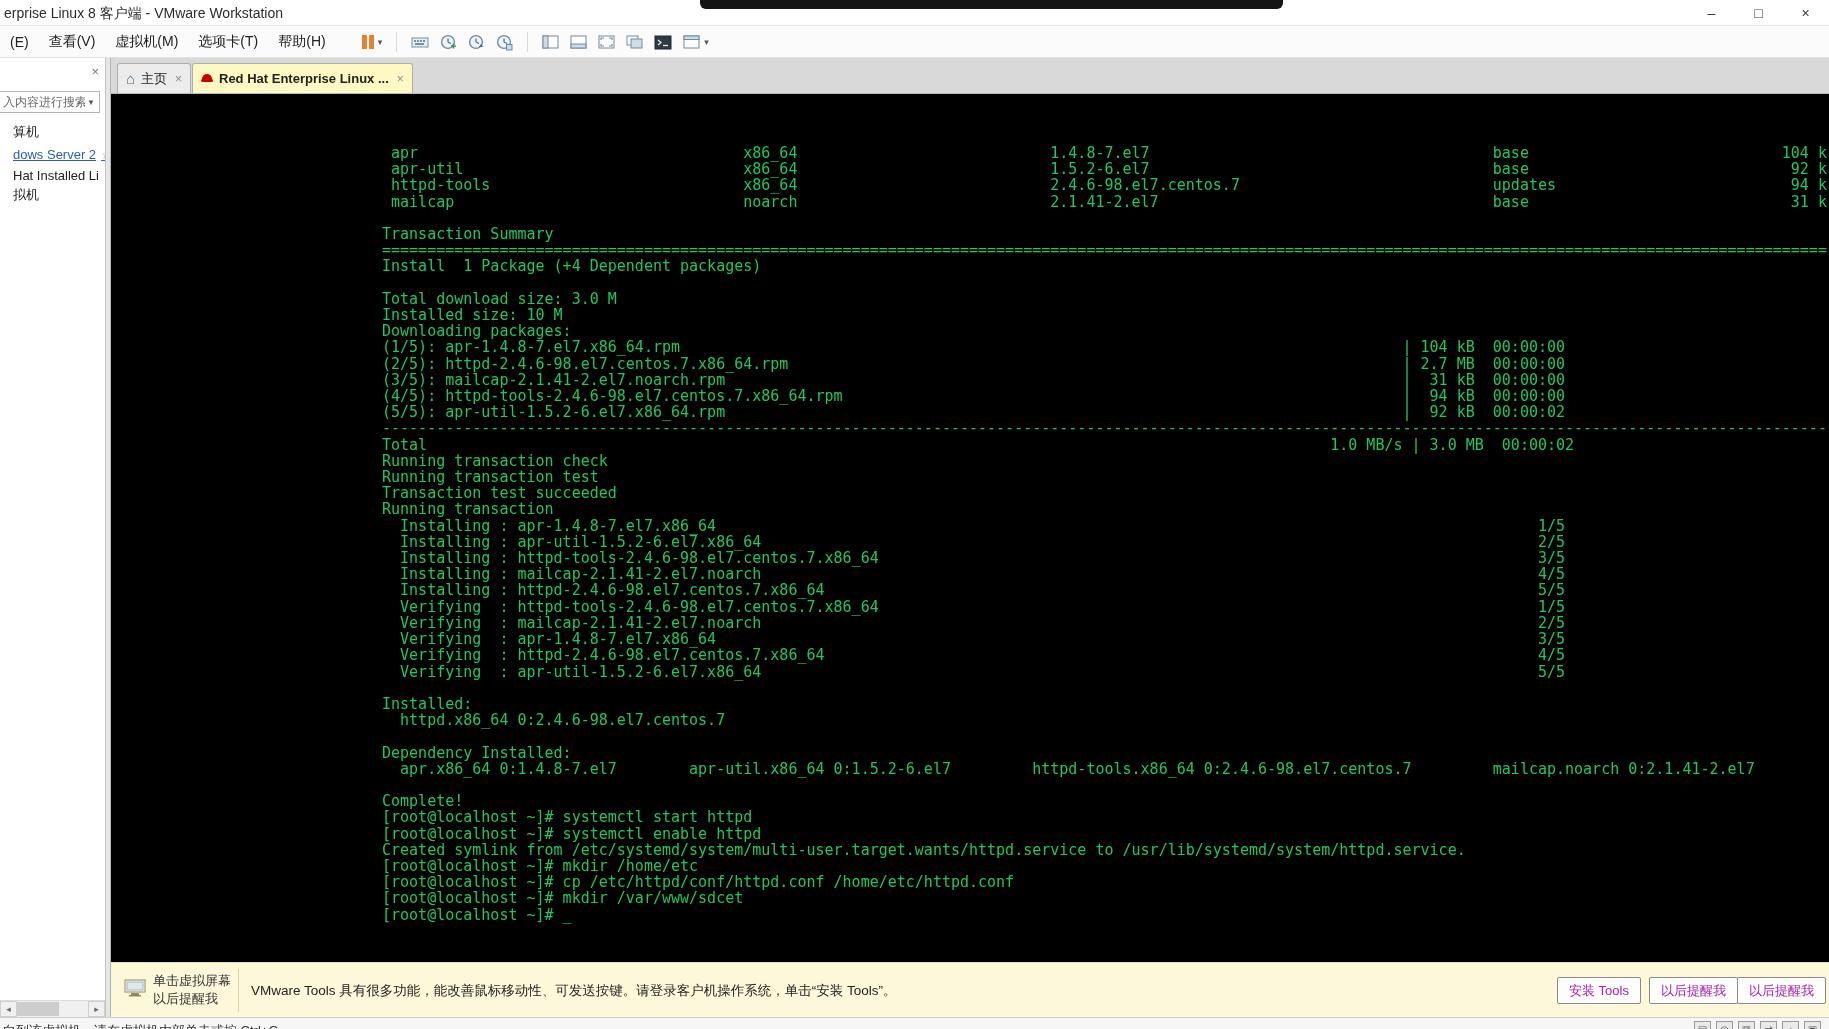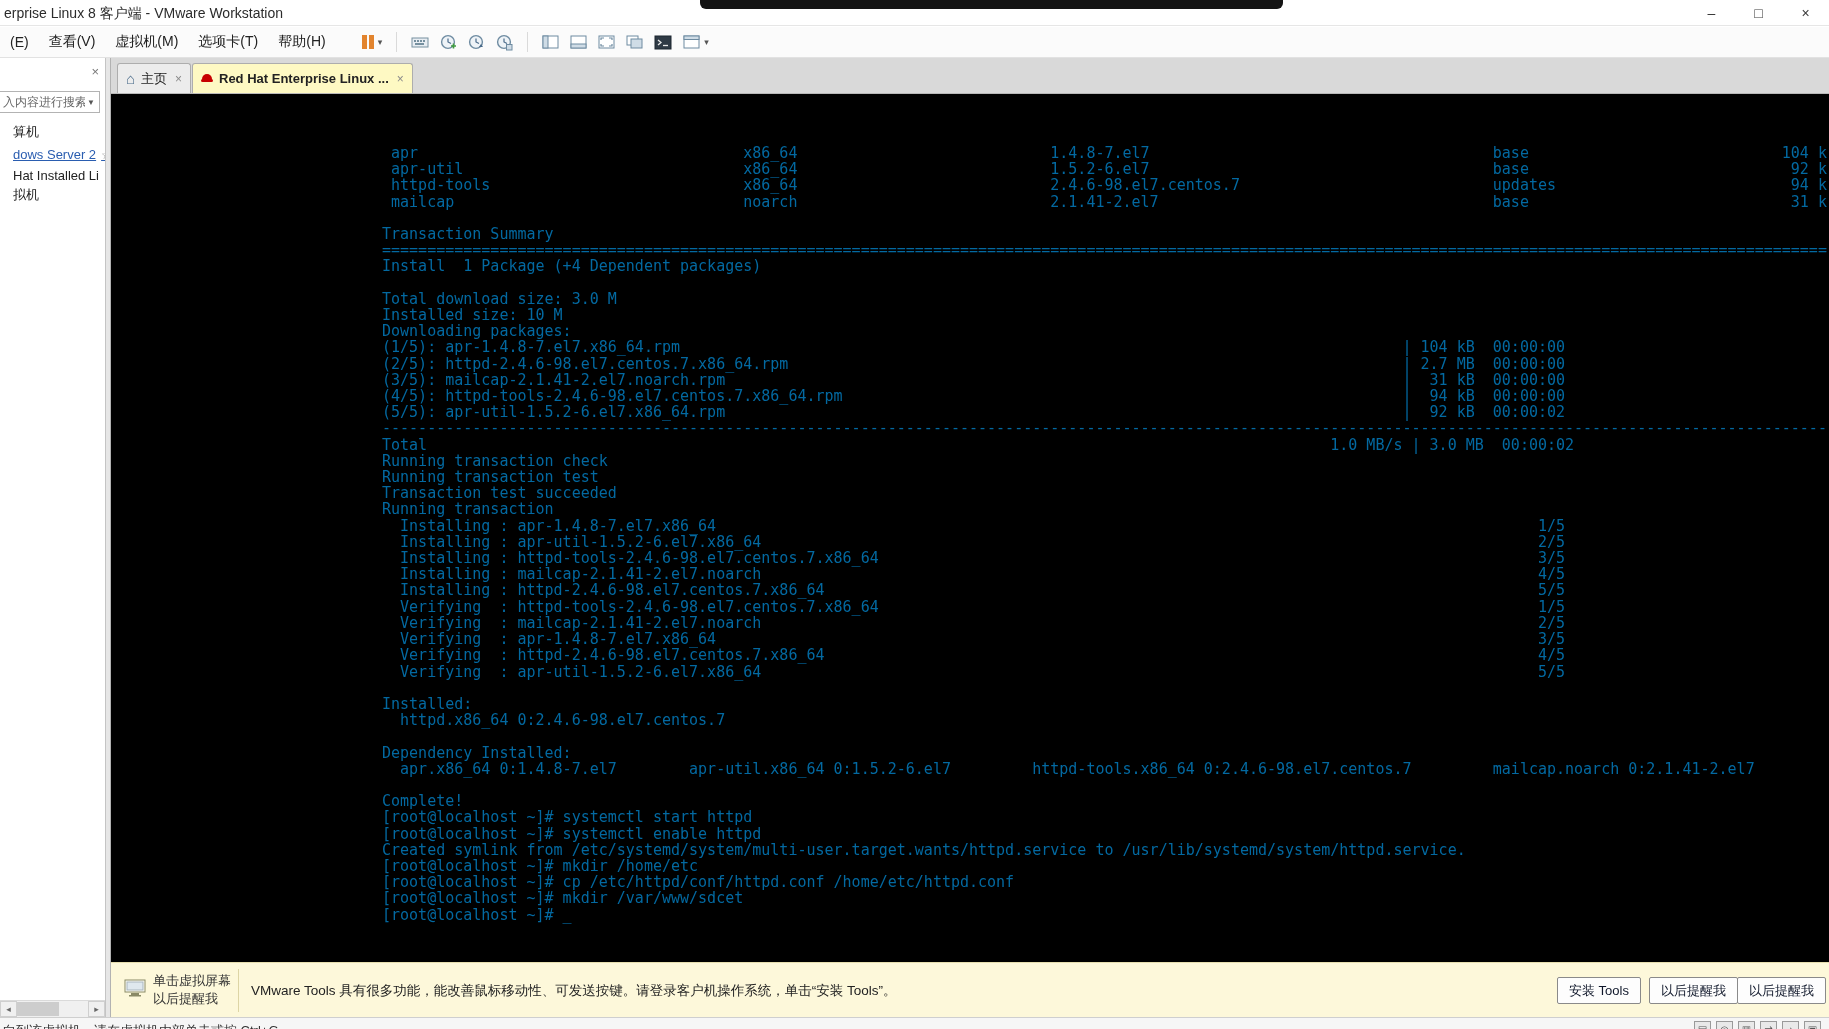--- a/index.html
+++ b/index.html
@@ -50,29 +50,29 @@
   .fav-star { color:#9b9b9b; font-size:12px; margin-left:5px; }
   .h-scroll { position:absolute; left:0; top:942px; width:105px; height:17px; background:#f0f0f0; border-top:1px solid #dadada; }
   .h-arrow { position:absolute; top:0; width:17px; height:16px; background:#f0f0f0; border:1px solid #cfcfcf; color:#666; font-size:9px; display:flex; align-items:center; justify-content:center; }
   .h-arrow.left { left:0; }
   .h-arrow.right { right:0; }
   .h-thumb { position:absolute; left:17px; top:1px; width:42px; height:14px; background:#cdcdcd; }
 
   
   .console { position:absolute; left:111px; top:94px; width:1718px; height:868px; background:#000; }
   .terminal { position:absolute; left:267px; top:47px; margin:4px; font-family:"DejaVu Sans Mono","Liberation Mono",monospace;
-              font-size:15px; line-height:16.2px; color:#0369a1; white-space:pre; }
+              font-size:15px; line-height:16.2px; color:#22c55e; white-space:pre; }
 
   
   .hintbar { position:absolute; left:111px; top:962px; width:1718px; height:71px; background:#fdf8da; border-top:1px solid #e6deae;padding-left:40px; }
   .hint-icon { position:absolute; left:13px; top:16px; }
   .hint-text { position:absolute; left:42px; top:9px; font-size:13px; line-height:18px; color:#333; white-space:nowrap; }
   .hint-divider { position:absolute; left:127px; top:6px; width:1px; height:43px; background:#ddd5a5; }
   .hint-message { position:absolute; left:140px; top:19px; font-size:13.5px; color:#222; white-space:nowrap; }
-  .hint-btn { position:absolute; top:14px; height:27px; font-size:13px; color:#0f172a; background:#fdfdfd; border:1px solid #8a8a8a;
+  .hint-btn { position:absolute; top:14px; height:27px; font-size:13px; color:#a21caf; background:#fdfdfd; border:1px solid #8a8a8a;
               border-radius:2px; padding:0 11px; display:flex; align-items:center; white-space:nowrap; }
   .btn-install { left:1446px; }
   .btn-later { left:1538px; }
   .btn-never { left:1626px; }
 
   
   .statusbar { position:absolute; left:0; top:1017px; width:1829px; height:30px; background:#f6f6f6; border-top:1px solid #cfcfcf; }
   .status-text { position:absolute; left:3px; top:4px; font-size:13px; color:#333; white-space:nowrap; }
   .status-icons { position:absolute; right:8px; top:3px; display:flex; gap:5px; }
   .dev-icon { width:17px; height:17px; border:1px solid #9a9a9a; background:#e9e9e9; font-size:10px; color:#555;

